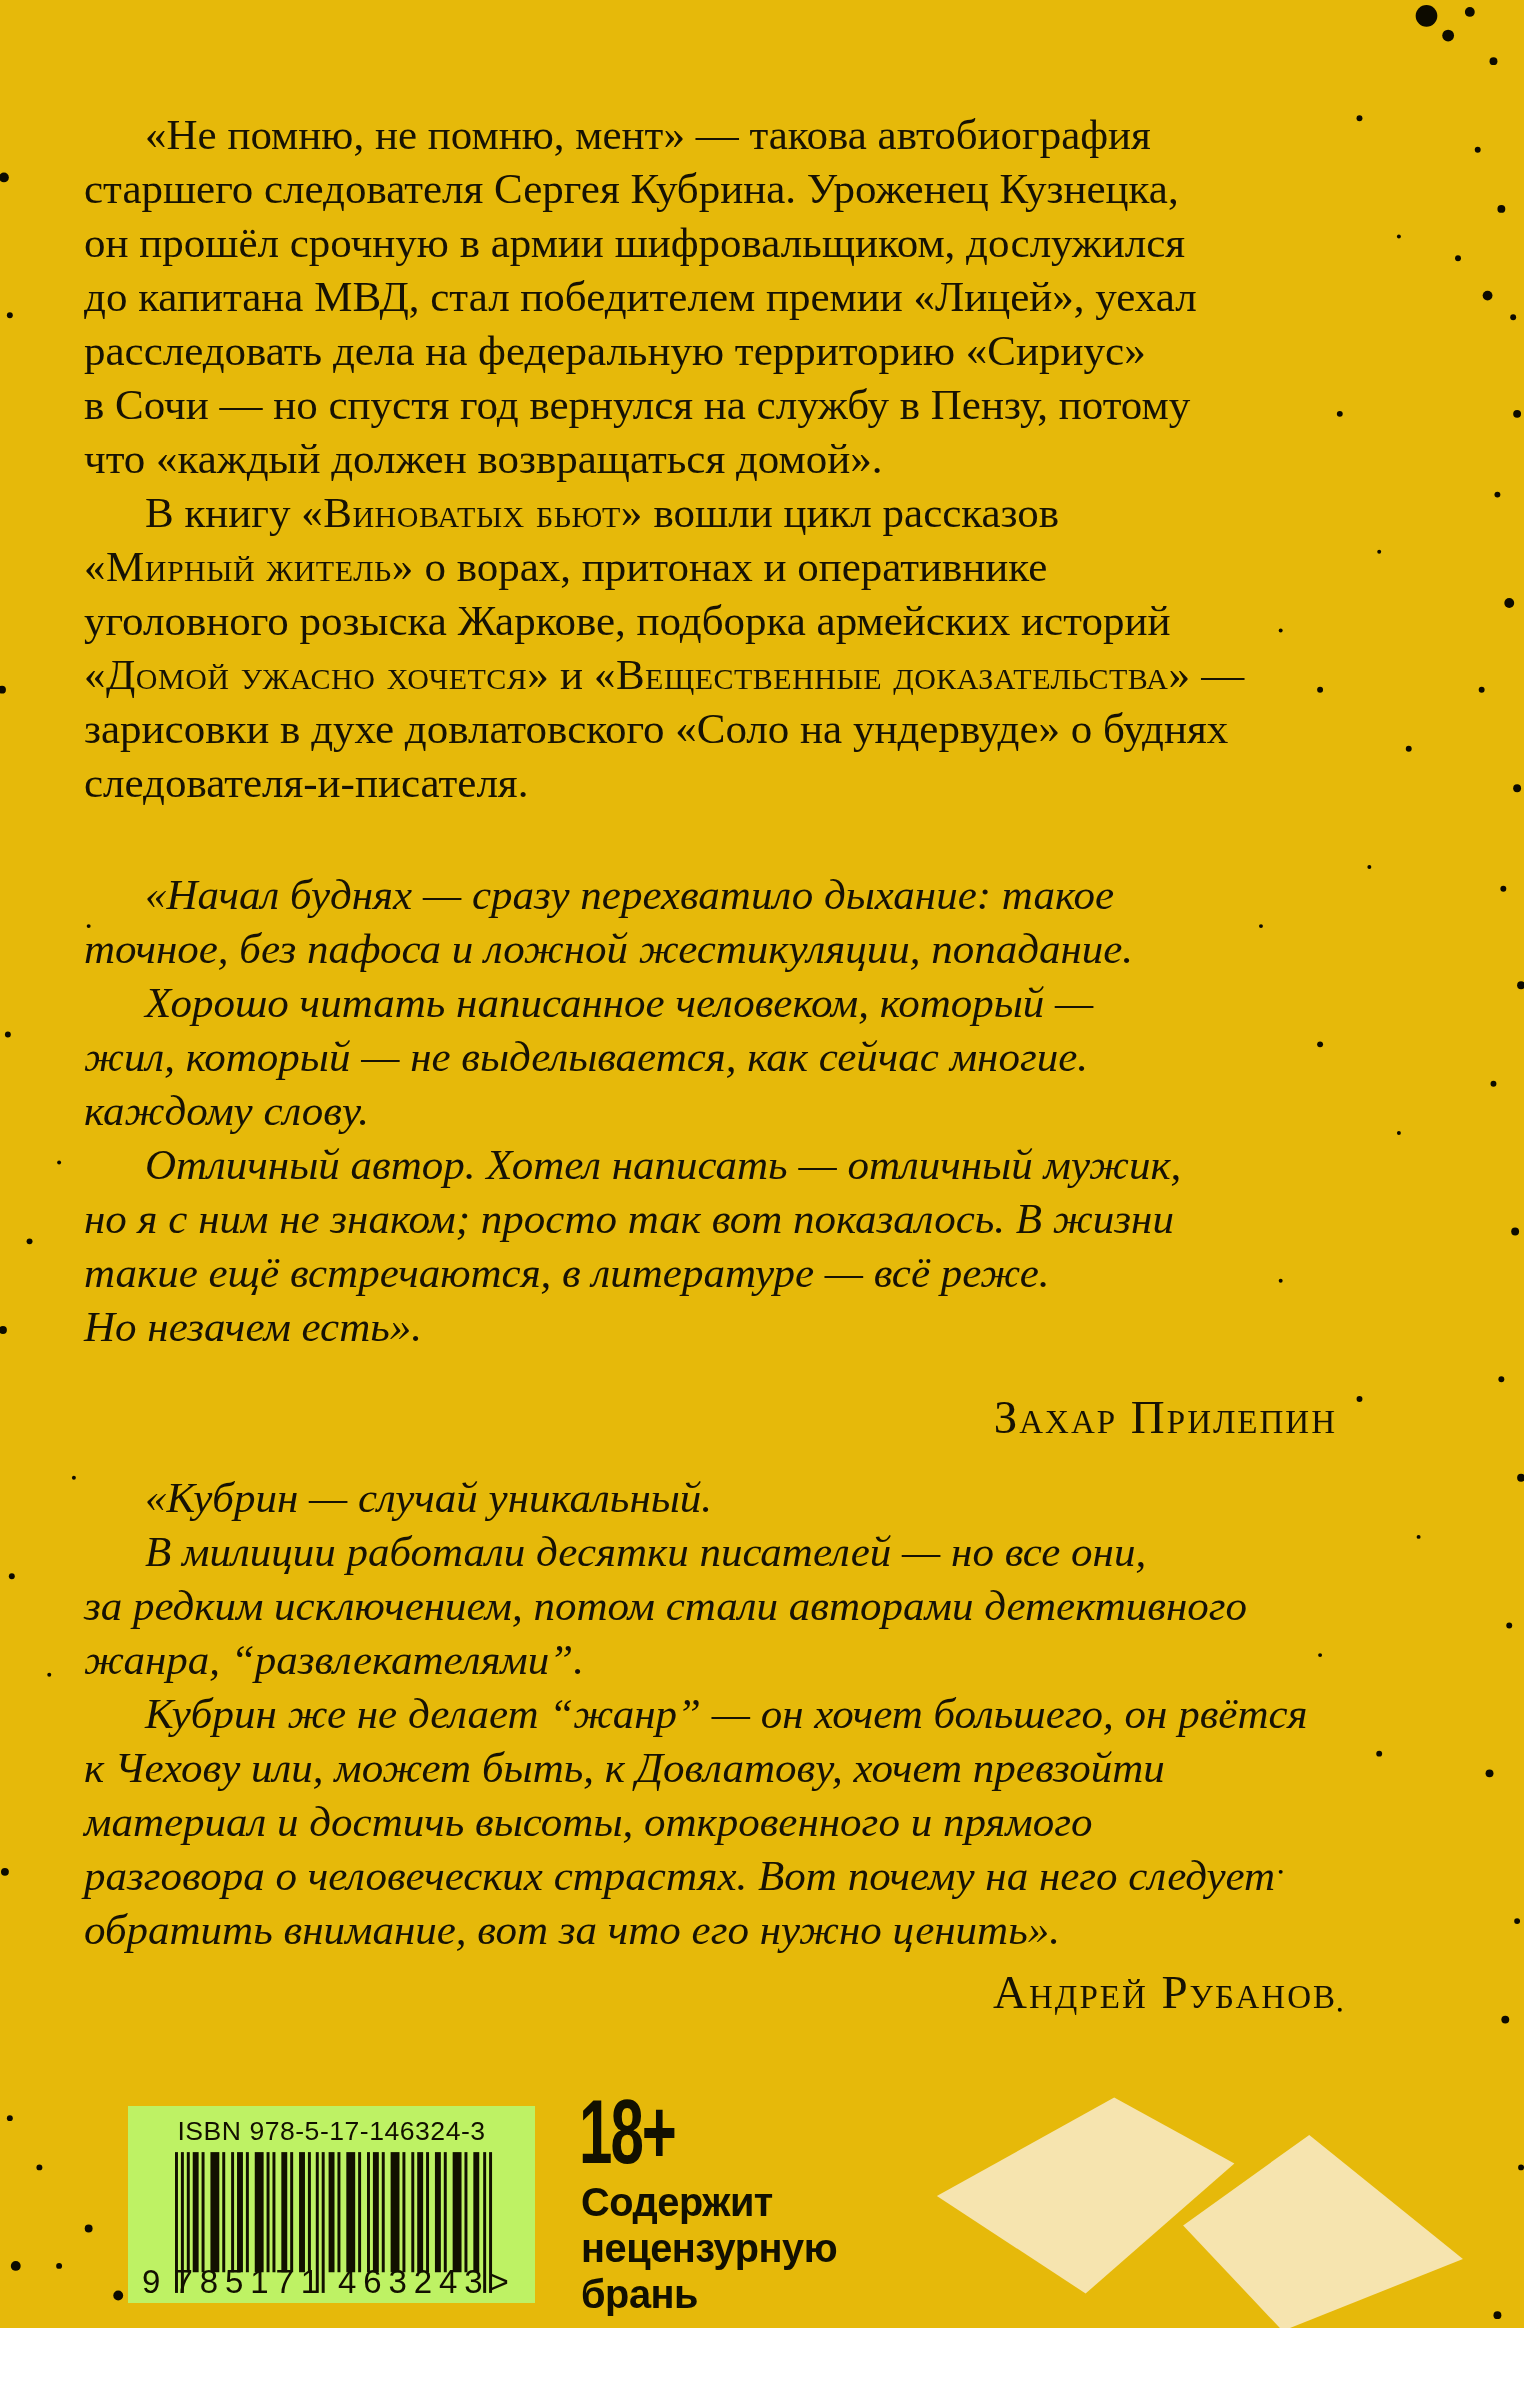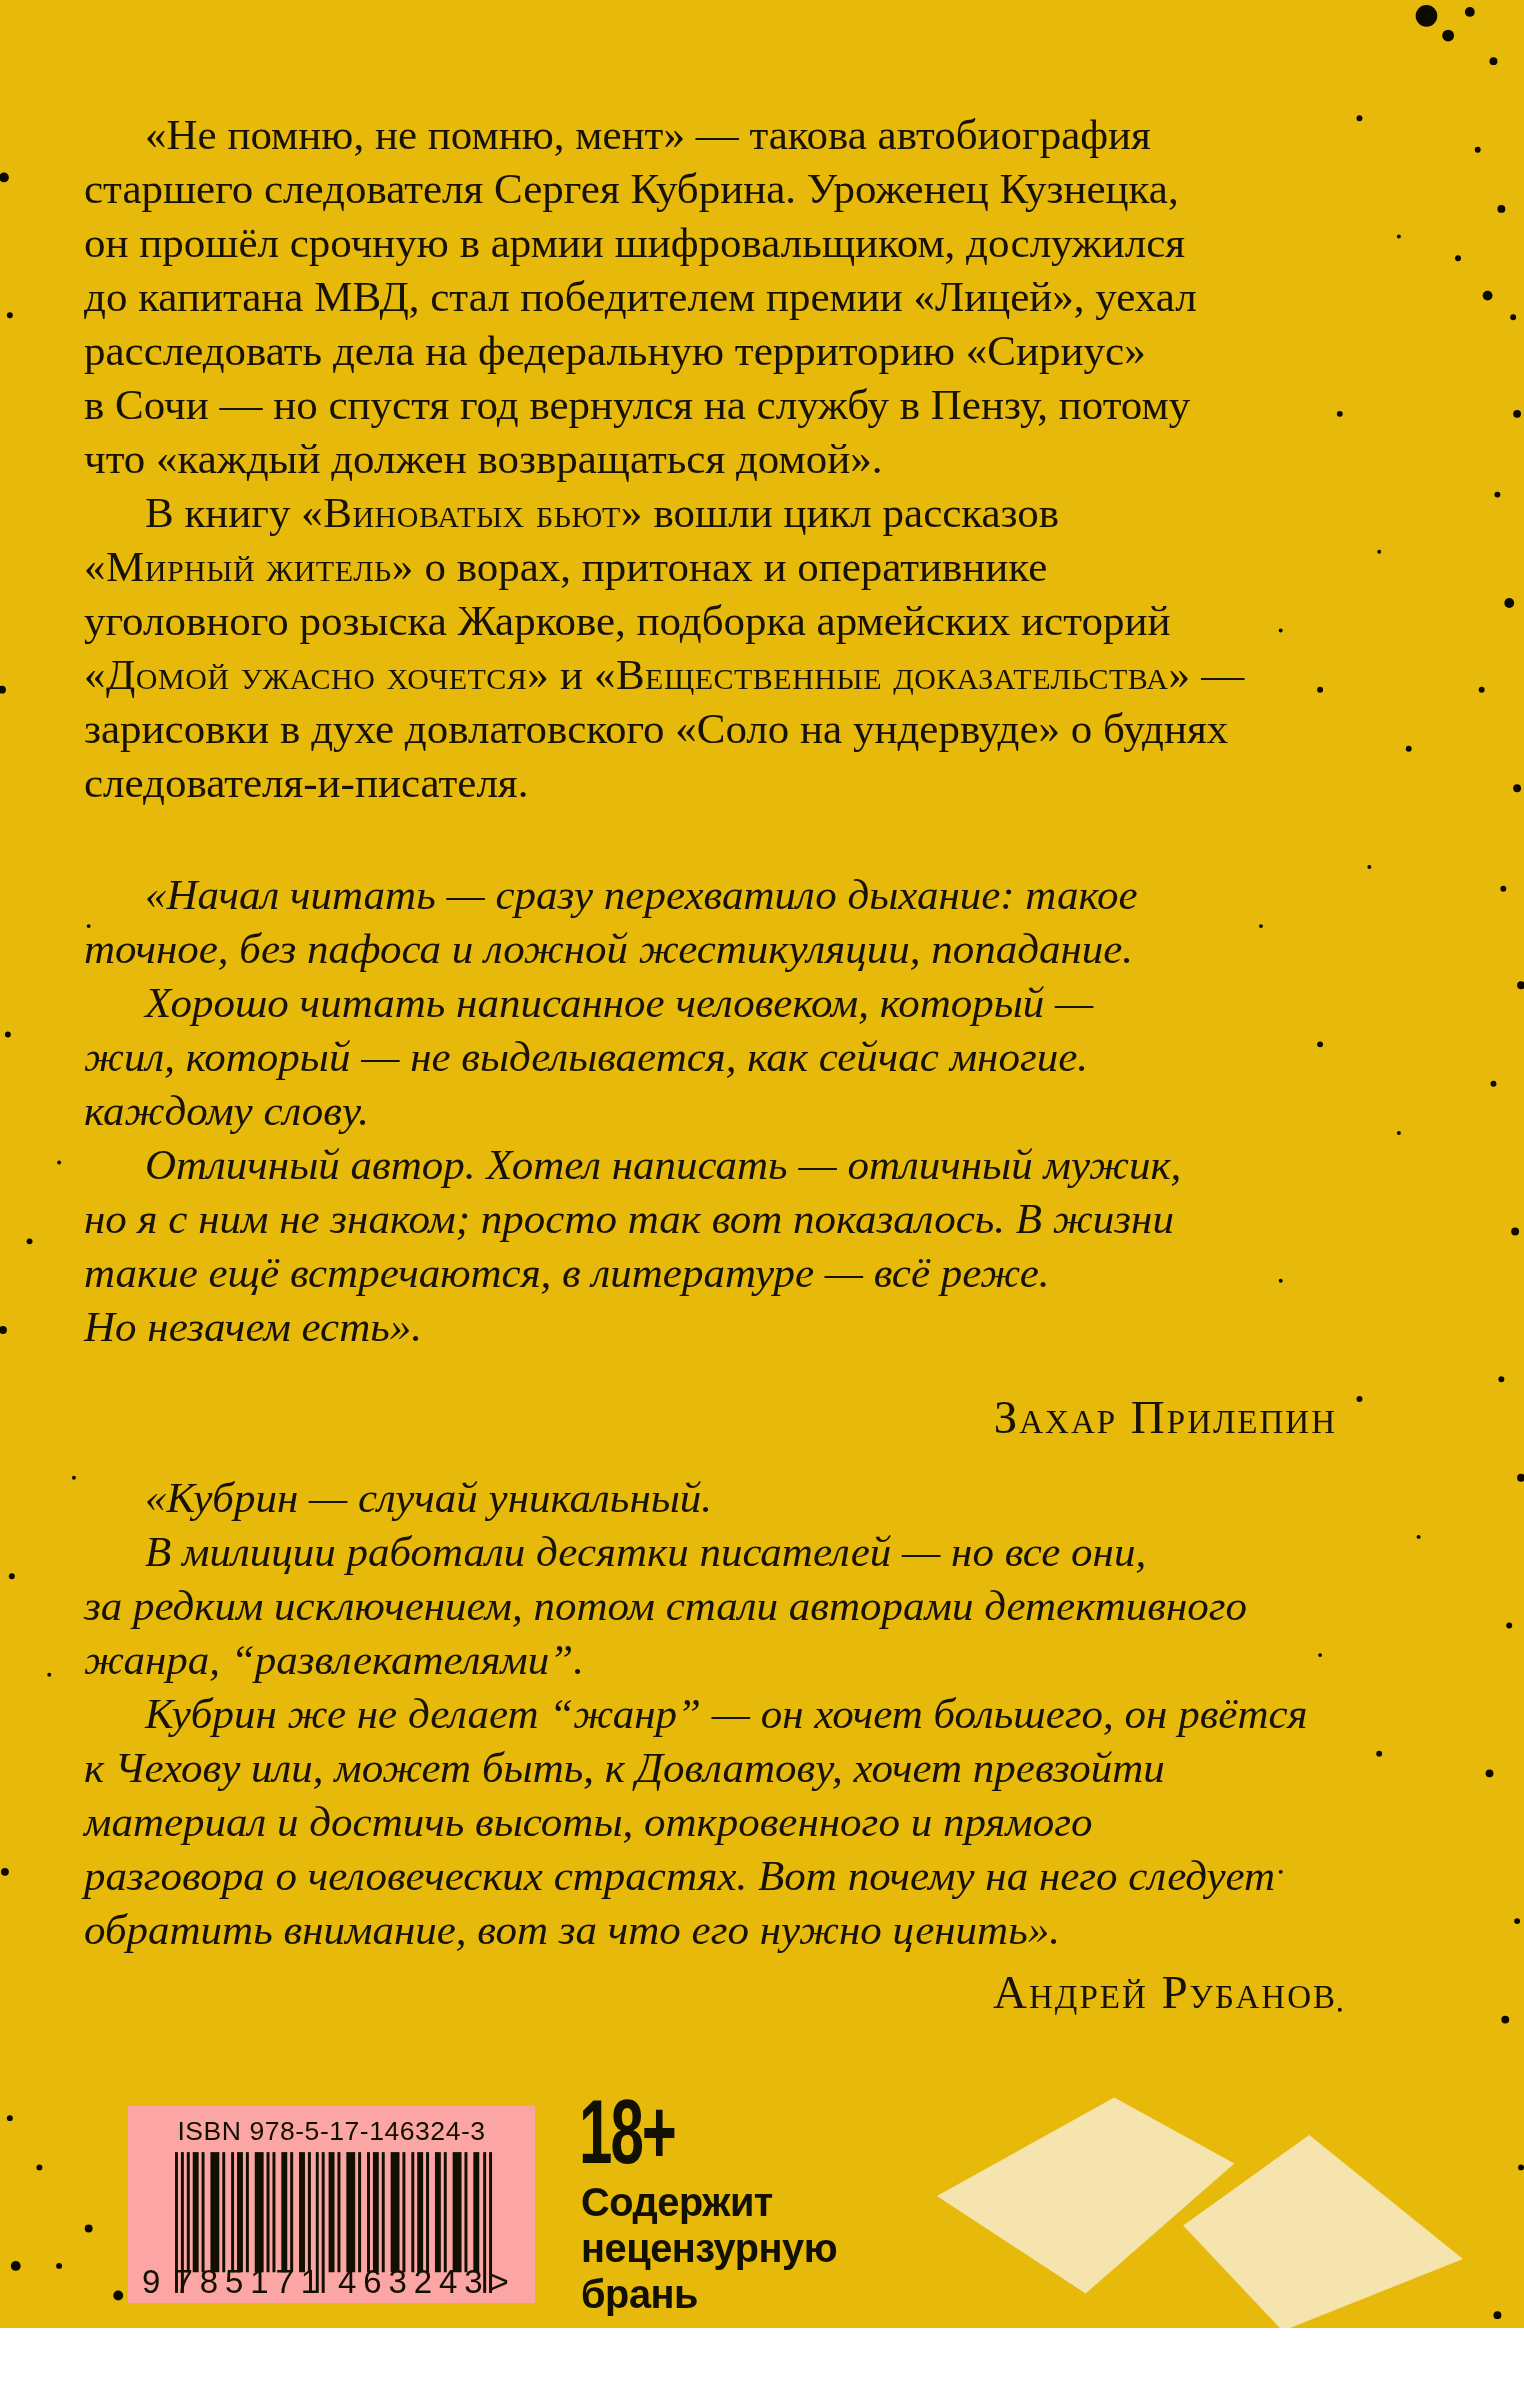--- a/index.html
+++ b/index.html
@@ -27,21 +27,21 @@
     font-variant:small-caps;
     font-size:47px;line-height:54px;
     letter-spacing:2px;
     white-space:nowrap;
   }
 
   
   .isbn-box{
     position:absolute;left:128px;top:2106px;
     width:407px;height:197px;
-    background:#fca5a5;
+    background:#bef264;
   }
   .isbn-label{
     margin-top:9.9px;text-align:center;
     font-family:"Liberation Sans",sans-serif;
     font-size:26.6px;letter-spacing:0.5px;color:#121000;
   }
   .bc-wrap{position:relative;width:320px;height:148px;margin:4.9px 0 0 47px;}
   .bc-wrap svg{position:absolute;left:0;top:0;}
   .digits{
     position:absolute;left:-33px;right:-13.8px;bottom:2px;
@@ -165,21 +165,21 @@
       <div class="line roman"><span>до капитана МВД, стал победителем премии «Лицей», уехал</span></div>
       <div class="line roman"><span>расследовать дела на федеральную территорию «Сириус»</span></div>
       <div class="line roman"><span>в Сочи — но спустя год вернулся на службу в Пензу, потому</span></div>
       <div class="line roman"><span>что «каждый должен возвращаться домой».</span></div>
       <div class="line roman ind"><span>В книгу </span><span class="sc">«Виноватых бьют»</span><span> вошли цикл рассказов</span></div>
       <div class="line roman"><span class="sc">«Мирный житель»</span><span> о ворах, притонах и оперативнике</span></div>
       <div class="line roman"><span>уголовного розыска Жаркове, подборка армейских историй</span></div>
       <div class="line roman"><span class="sc">«Домой ужасно хочется»</span><span> и </span><span class="sc">«Вещественные доказательства»</span><span> —</span></div>
       <div class="line roman"><span>зарисовки в духе довлатовского «Соло на ундервуде» о буднях</span></div>
       <div class="line roman"><span>следователя-и-писателя.</span></div>
-      <div class="line italic ind" style="margin-top: 58px;"><span>«Начал читать — сразу перехватило дыхание: такое</span></div>
+      <div class="line italic ind" style="margin-top: 58px;"><span>«Начал буднях — сразу перехватило дыхание: такое</span></div>
       <div class="line italic"><span>точное, без пафоса и ложной жестикуляции, попадание.</span></div>
       <div class="line italic ind"><span>Хорошо читать написанное человеком, который —</span></div>
       <div class="line italic"><span>жил, который — не выделывается, как сейчас многие.</span></div>
       <div class="line italic"><span>каждому слову.</span></div>
       <div class="line italic ind"><span>Отличный автор. Хотел написать — отличный мужик,</span></div>
       <div class="line italic"><span>но я с ним не знаком; просто так вот показалось. В жизни</span></div>
       <div class="line italic"><span>такие ещё встречаются, в литературе — всё реже.</span></div>
       <div class="line italic"><span>Но незачем есть».</span></div>
       <div class="sig" style="margin-top: 36px;">Захар Прилепин</div>
       <div class="line italic ind" style="margin-top: 27px;"><span>«Кубрин — случай уникальный.</span></div>

